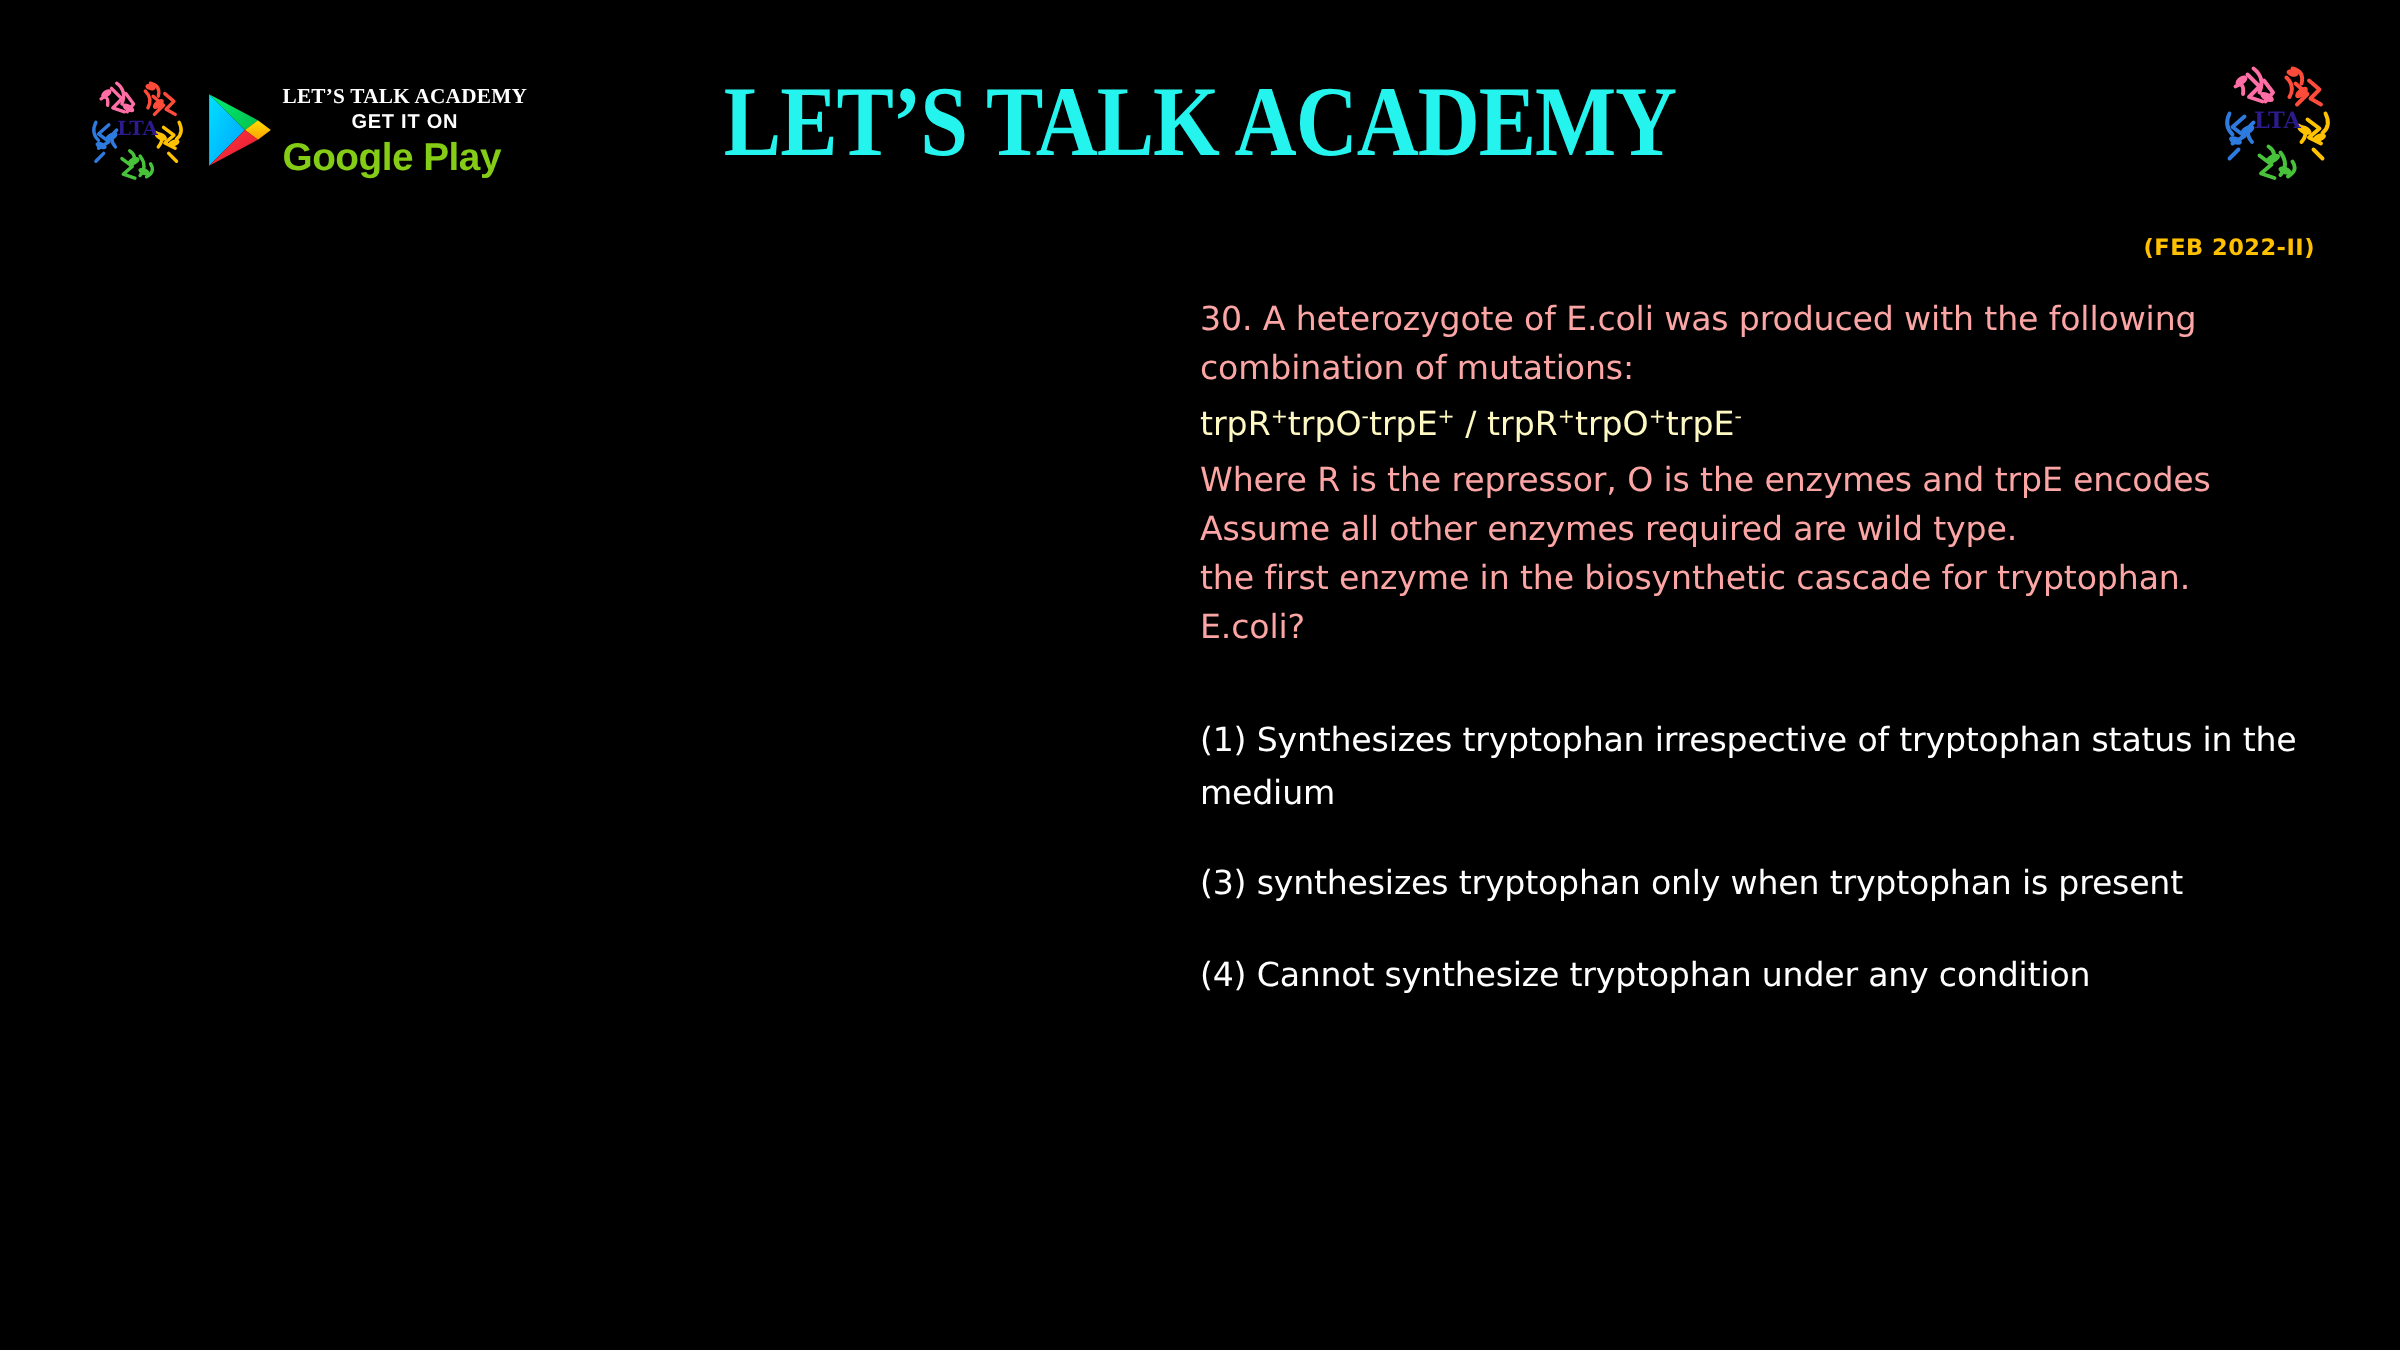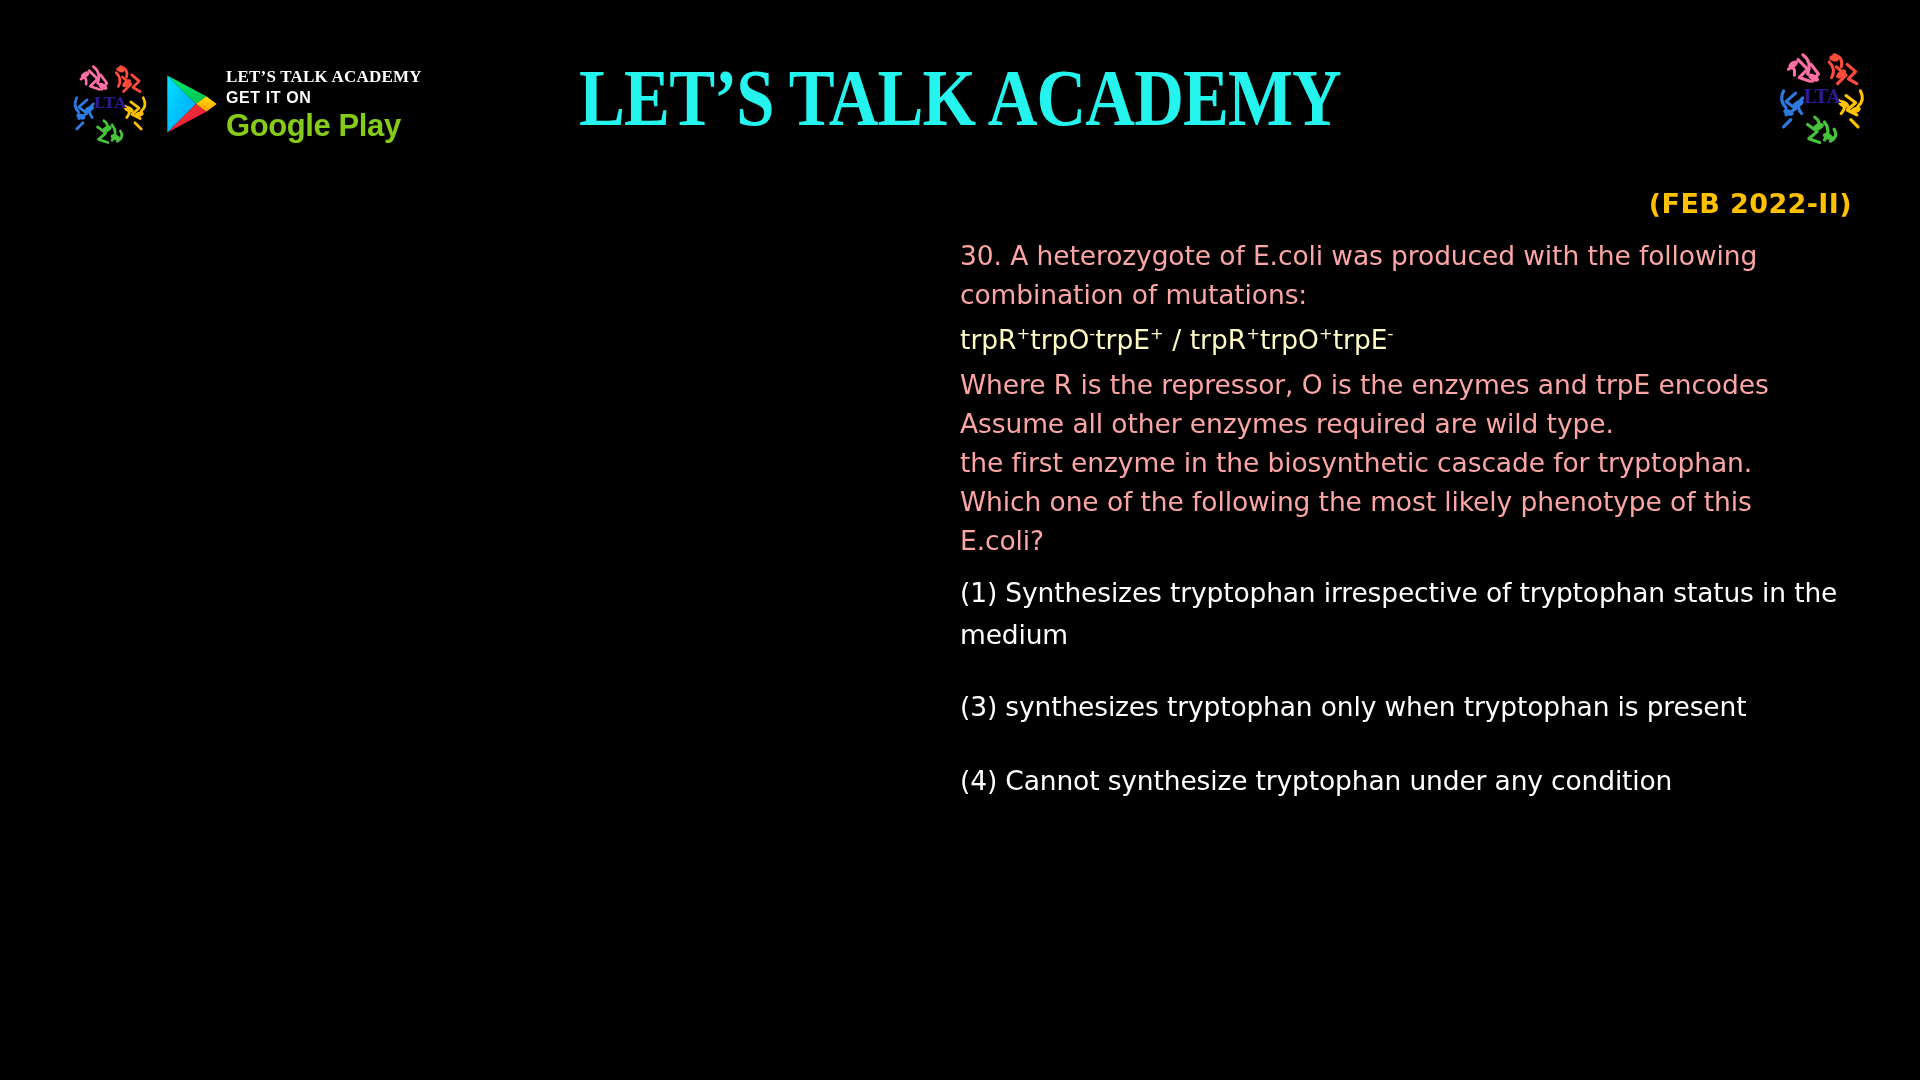--- a/index.html
+++ b/index.html
@@ -62,20 +62,21 @@
     margin-bottom: 5px;
   }
   .badge-getiton {
     color: #ffffff;
     font-family: "Liberation Sans", sans-serif;
     font-weight: bold;
     font-size: 16px;
     letter-spacing: 0.6px;
     white-space: nowrap;
     margin-bottom: 4px;
+    text-align: center;
   }
   .badge-store {
     color: #84cc16;
     font-family: "Liberation Sans", sans-serif;
     font-weight: bold;
     font-size: 31px;
     letter-spacing: -0.4px;
     white-space: nowrap;
   }
 
@@ -107,21 +108,21 @@
   }
 
   
   #exam-tag {
     position: absolute;
     right: 68px;
     top: 188px;
     color: #FFC000;
     font-family: "DejaVu Sans", sans-serif;
     font-weight: bold;
-    font-size: 27px;
+    font-size: 18px;
     letter-spacing: 0.4px;
     white-space: nowrap;
   }
 
   
   #question-block {
     position: absolute;
     left: 960px;
     top: 236px;
     width: 898px;
@@ -316,21 +317,20 @@
   <div class="q-line q-para">30. A heterozygote of E.coli was produced with the following</div>
   <div class="q-line q-para">combination of mutations:</div>
 
   <div id="genotype" class="q-gap-6">
     <span>trpR</span><sup>+</sup><span>trpO</span><sup>-</sup><span>trpE</span><sup>+</sup>&nbsp;<span>/</span>&nbsp;<span>trpR</span><sup>+</sup><span>trpO</span><sup>+</sup><span>trpE</span><sup>-</sup>
   </div>
 
   <div class="q-line q-para q-gap-6">Where R is the repressor, O is the enzymes and trpE encodes</div>
   <div class="q-line q-para">Assume all other enzymes required are wild type.</div>
   <div class="q-line q-para">the first enzyme in the biosynthetic cascade for tryptophan.</div>
-  <div class="q-line q-para">Which one of the following the most likely phenotype of this</div>
   <div class="q-line q-para">E.coli?</div>
 </div>
 
 <div id="options-block">
   <div class="option">(1) Synthesizes tryptophan irrespective of tryptophan status in the medium</div>
   <div class="option">(3) synthesizes tryptophan only when tryptophan is present</div>
   <div class="option">(4) Cannot synthesize tryptophan under any condition</div>
 </div>
 
 </body></html>

